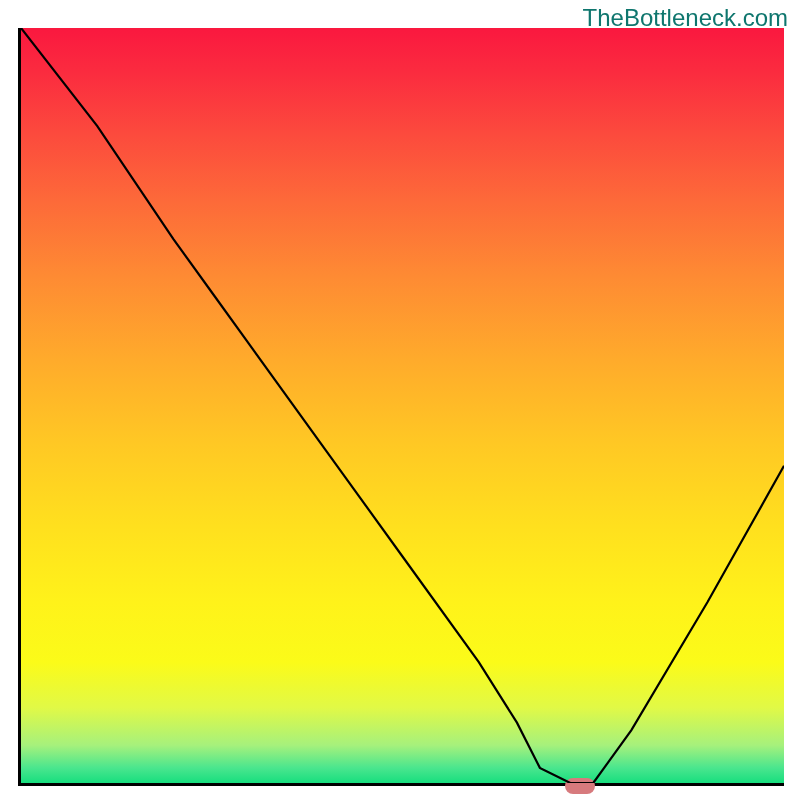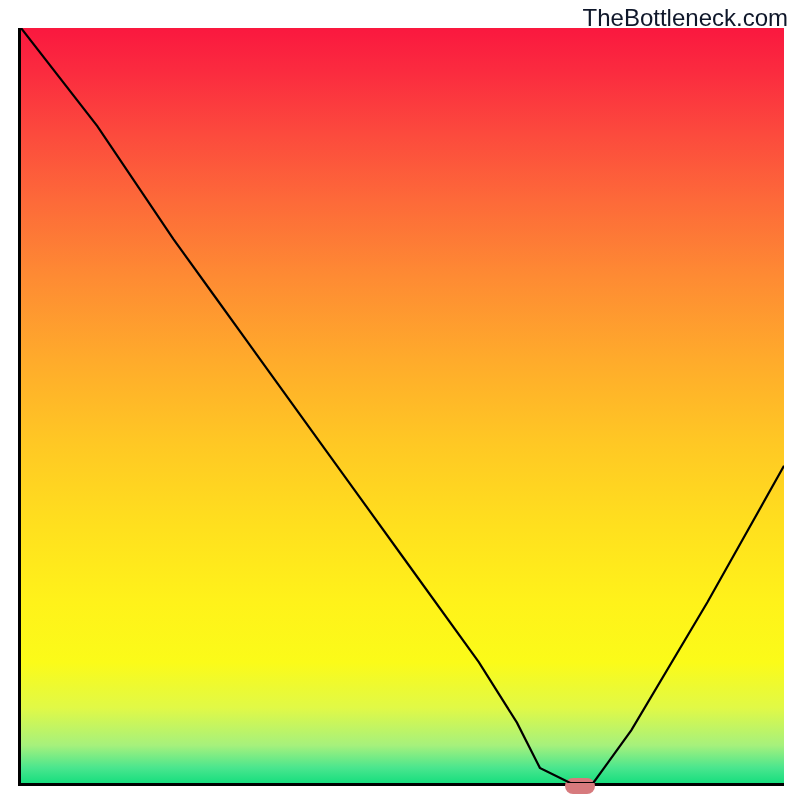--- a/index.html
+++ b/index.html
@@ -9,21 +9,21 @@
     width: 800px;
     height: 800px;
   }
   .watermark {
     position: absolute;
     top: 4px;
     right: 12px;
     font-family: Arial, Helvetica, sans-serif;
     font-size: 24px;
     font-weight: 500;
-    color: #0f172a;
+    color: #0f766e;
     z-index: 10;
   }
   .plot-area {
     position: absolute;
     left: 18px;
     top: 28px;
     width: 766px;
     height: 758px;
     border-left: 3px solid #000;
     border-bottom: 3px solid #000;

